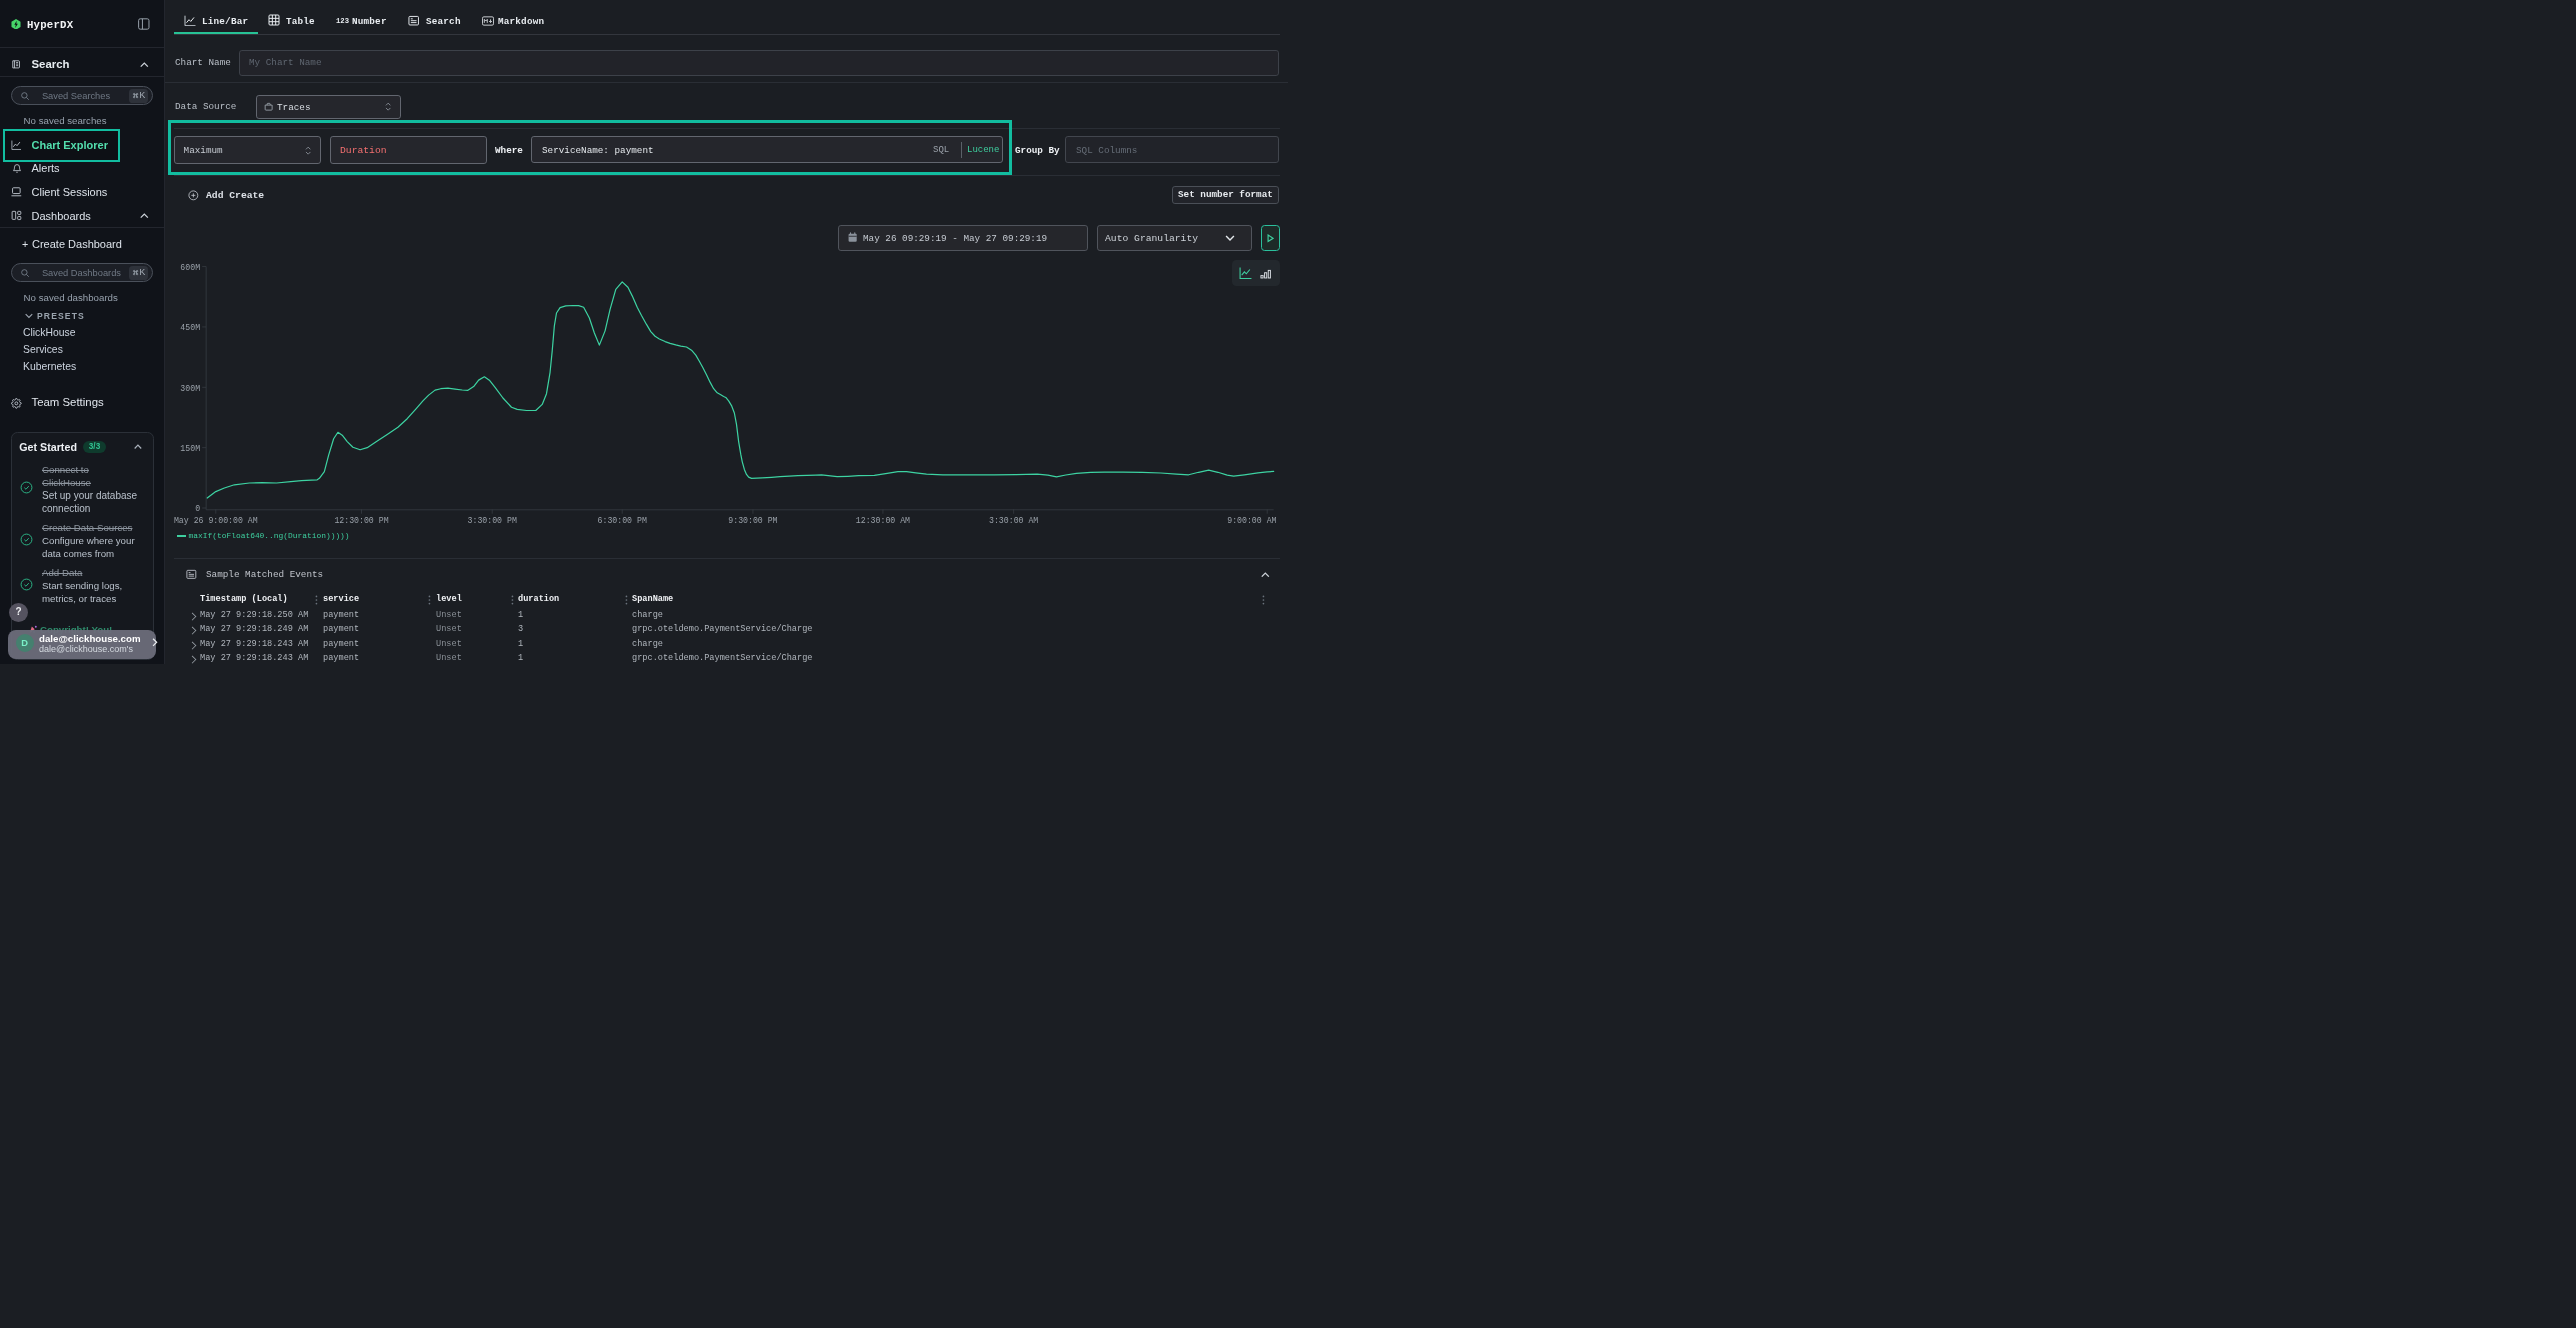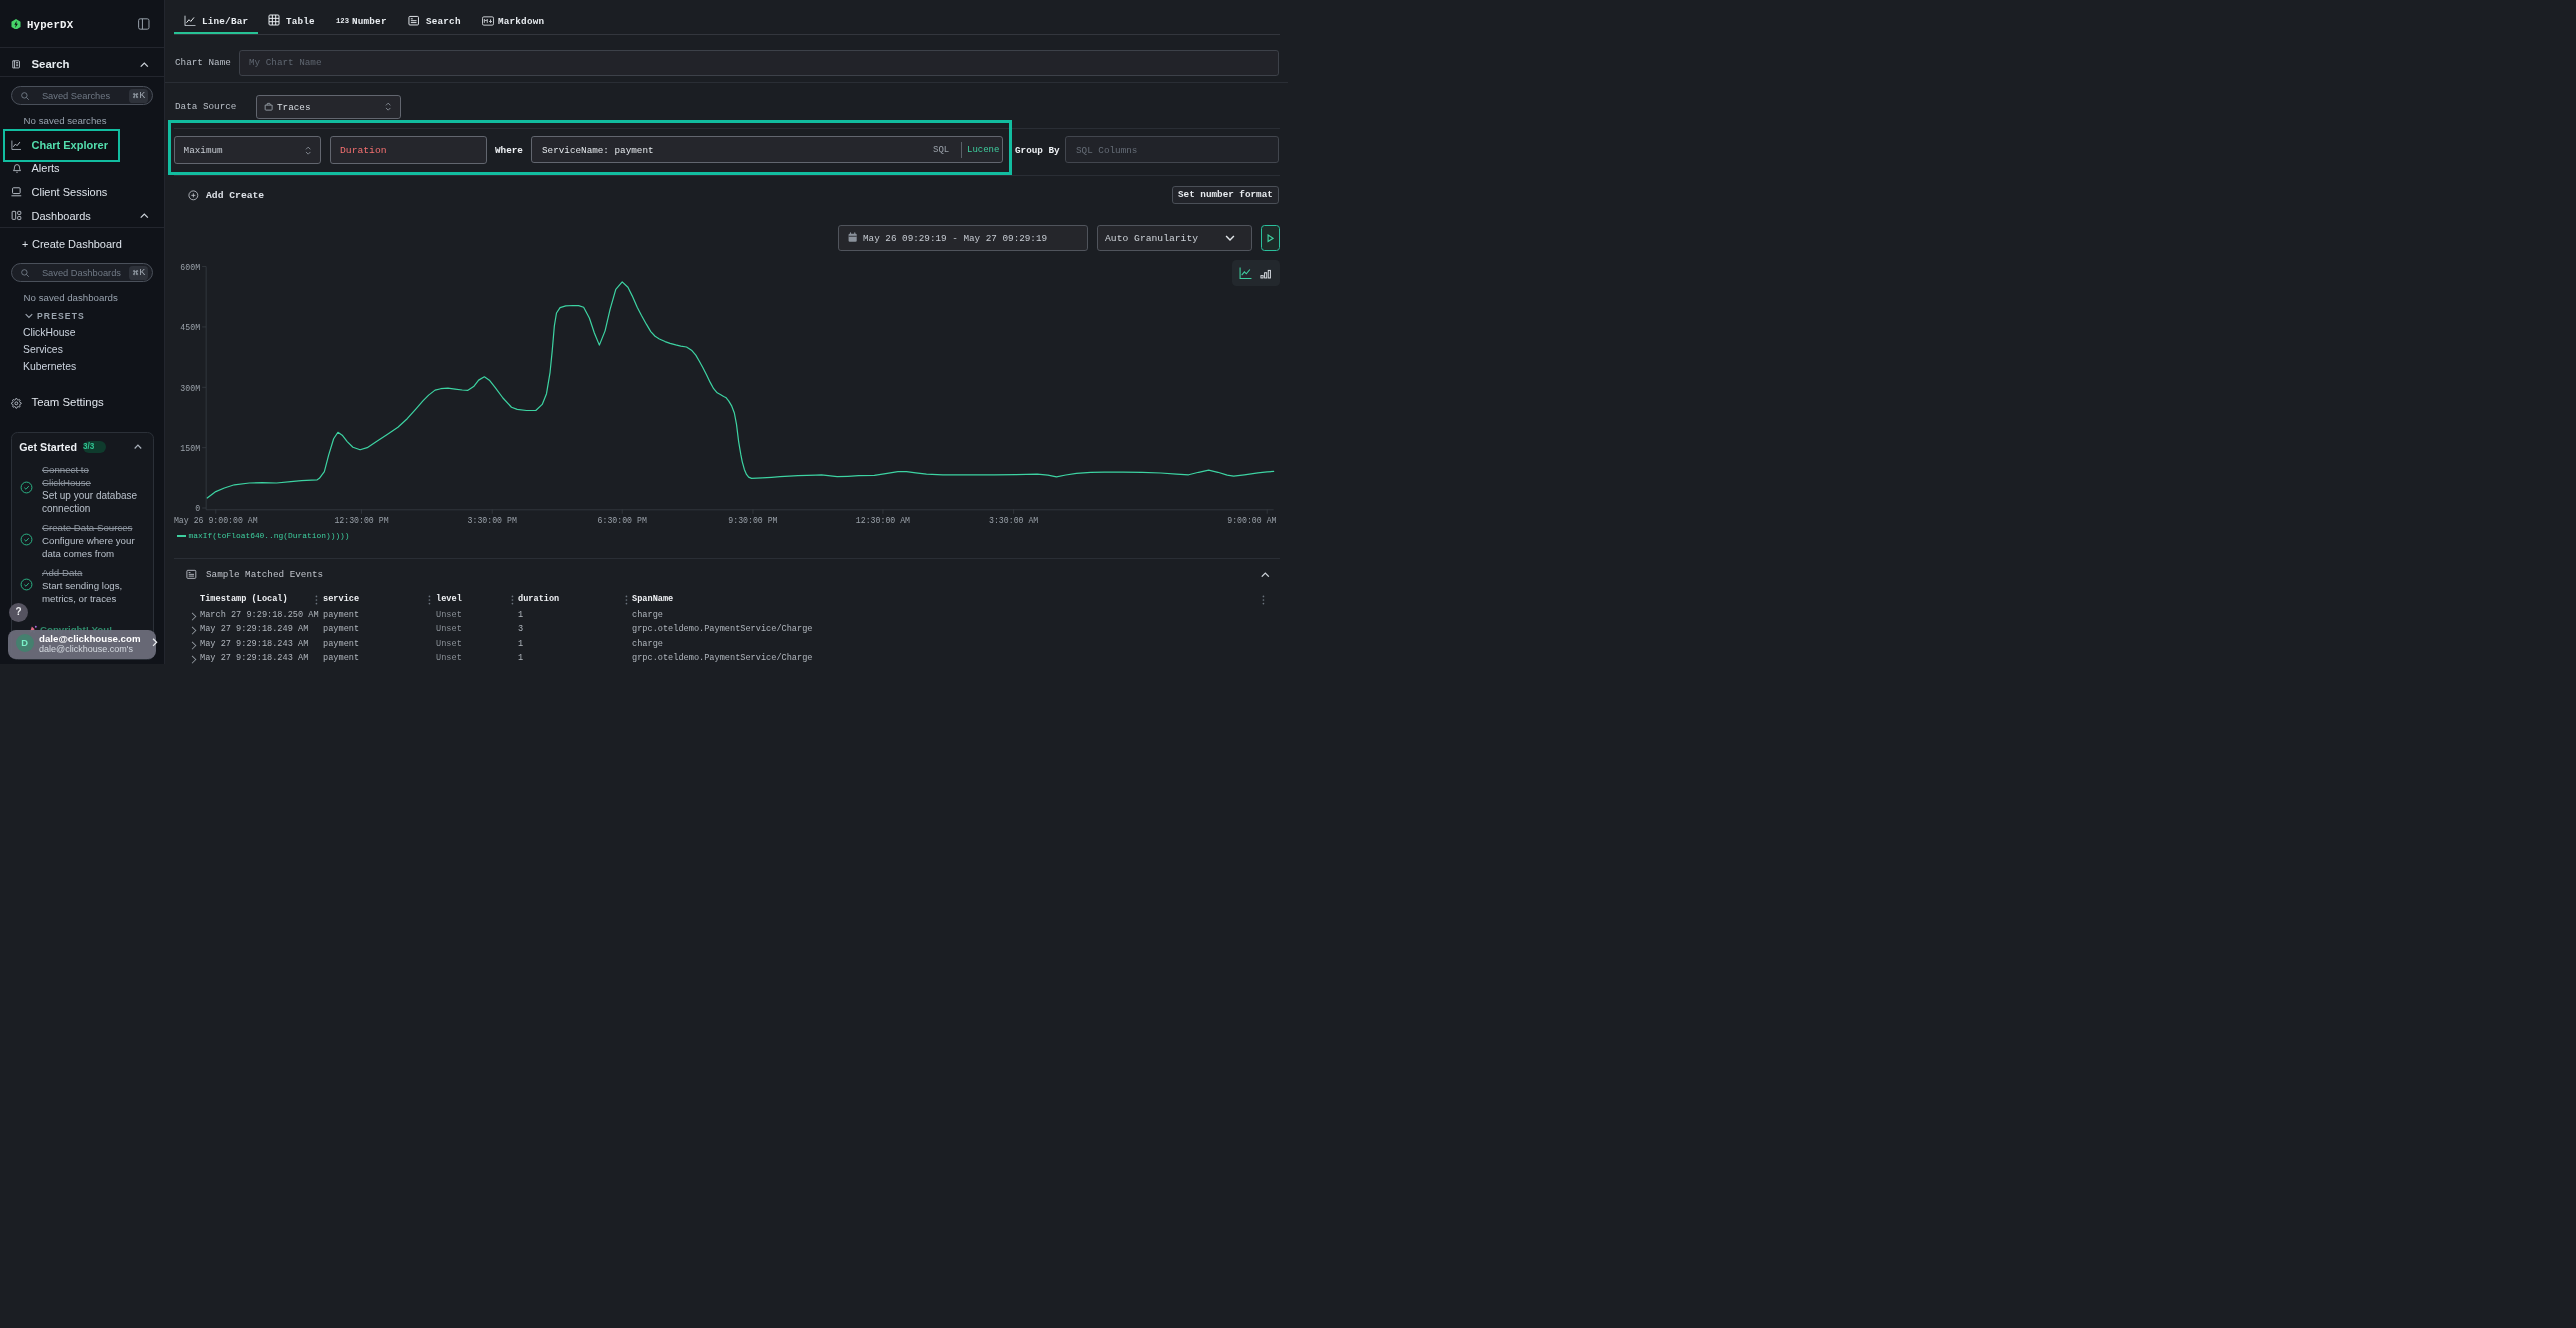--- a/index.html
+++ b/index.html
@@ -112,21 +112,21 @@
   <div class="abs" style="left:23px;top:361px;font-size:10.4px;color:#ccd4df">Kubernetes</div>
 
   <svg class="abs" style="left:11.4px;top:398px" width="10.7" height="10.7" viewBox="0 0 24 24" fill="none" stroke="#c3cad3" stroke-width="2">
       <circle cx="12" cy="12" r="3.2"></circle>
       <path d="M19.4 15a1.65 1.65 0 0 0 .33 1.82l.06.06a2 2 0 1 1-2.83 2.83l-.06-.06a1.65 1.65 0 0 0-1.82-.33 1.65 1.65 0 0 0-1 1.51V21a2 2 0 1 1-4 0v-.09A1.65 1.65 0 0 0 9 19.4a1.65 1.65 0 0 0-1.82.33l-.06.06a2 2 0 1 1-2.83-2.83l.06-.06a1.65 1.65 0 0 0 .33-1.82 1.65 1.65 0 0 0-1.51-1H3a2 2 0 1 1 0-4h.09A1.65 1.65 0 0 0 4.6 9a1.65 1.65 0 0 0-.33-1.82l-.06-.06a2 2 0 1 1 2.83-2.83l.06.06a1.65 1.65 0 0 0 1.82.33H9a1.65 1.65 0 0 0 1-1.51V3a2 2 0 1 1 4 0v.09a1.65 1.65 0 0 0 1 1.51 1.65 1.65 0 0 0 1.82-.33l.06-.06a2 2 0 1 1 2.83 2.83l-.06.06a1.65 1.65 0 0 0-.33 1.82V9a1.65 1.65 0 0 0 1.51 1H21a2 2 0 1 1 0 4h-.09a1.65 1.65 0 0 0-1.51 1z"></path>
     </svg>
   <div class="abs" style="left:31.5px;top:396px;font-size:11.4px;font-weight:500;color:#e2e7ee">Team Settings</div>
 
   <div class="abs" style="left:11.4px;top:432px;width:143px;height:228px;background:#15181e;border:0.7px solid #2b3038;border-radius:6.4px"></div>
   <div class="abs" style="left:19.3px;top:441px;font-size:10.7px;font-weight:700;color:#eef1f5">Get Started</div>
-  <div class="abs" style="left:83px;top:441px;width:23px;height:12px;background:#0f3b2d;border-radius:6.4px;font-size:8.2px;font-weight:700;color:#31c493;line-height:12px">3/3</div>
+  <div class="abs" style="left:83px;top:441px;width:23px;height:12px;background:#0f3b2d;border-radius:6.4px;text-align:center;font-size:8.2px;font-weight:700;color:#31c493;line-height:12px">3/3</div>
   <svg class="abs" style="left:134px;top:444px" width="7.9" height="5.7" viewBox="0 0 12 8" fill="none" stroke="#aab2bc" stroke-width="1.8">
       <path d="M1 6.5 L6 1.5 L11 6.5"></path>
     </svg>
 
   <svg class="abs" style="left:20px;top:481px" width="13" height="13" viewBox="0 0 24 24" fill="none" stroke="#2dbd8b" stroke-width="1.7">
       <circle cx="12" cy="12" r="10"></circle>
       <path d="M8 12.3 L11 15.2 L16.2 9.5"></path>
     </svg>
   <div class="abs" style="left:42px;top:464px;font-size:9.7px;color:#8d959f;text-decoration:line-through;line-height:12.5px">Connect to<br>ClickHouse</div>
   <div class="abs" style="left:42px;top:490px;font-size:10px;color:#b9c1cb;line-height:12.5px">Set up your database<br>connection</div>
@@ -372,21 +372,21 @@
       <circle cx="2" cy="7" r="1.2" fill="#6a727c"></circle>
       <circle cx="2" cy="12" r="1.2" fill="#6a727c"></circle>
     </svg>
   <svg class="abs" style="left:1097px;top:37px" width="2.9" height="10" viewBox="0 0 4 14">
       <circle cx="2" cy="2" r="1.2" fill="#6a727c"></circle>
       <circle cx="2" cy="7" r="1.2" fill="#6a727c"></circle>
       <circle cx="2" cy="12" r="1.2" fill="#6a727c"></circle>
     </svg>
 
   <div class="row" style="top:52px">
-      <span class="c0">March 27 9:29:18.250 AM</span>
+      <span class="c0">May 27 9:29:18.250 AM</span>
       <span class="c1">payment</span>
       <span class="c2">Unset</span>
       <span class="c3">1</span>
       <span class="c4">charge</span>
     </div>
   <div class="row" style="top:66px">
       <span class="c0">May 27 9:29:18.249 AM</span>
       <span class="c1">payment</span>
       <span class="c2">Unset</span>
       <span class="c3">3</span>

